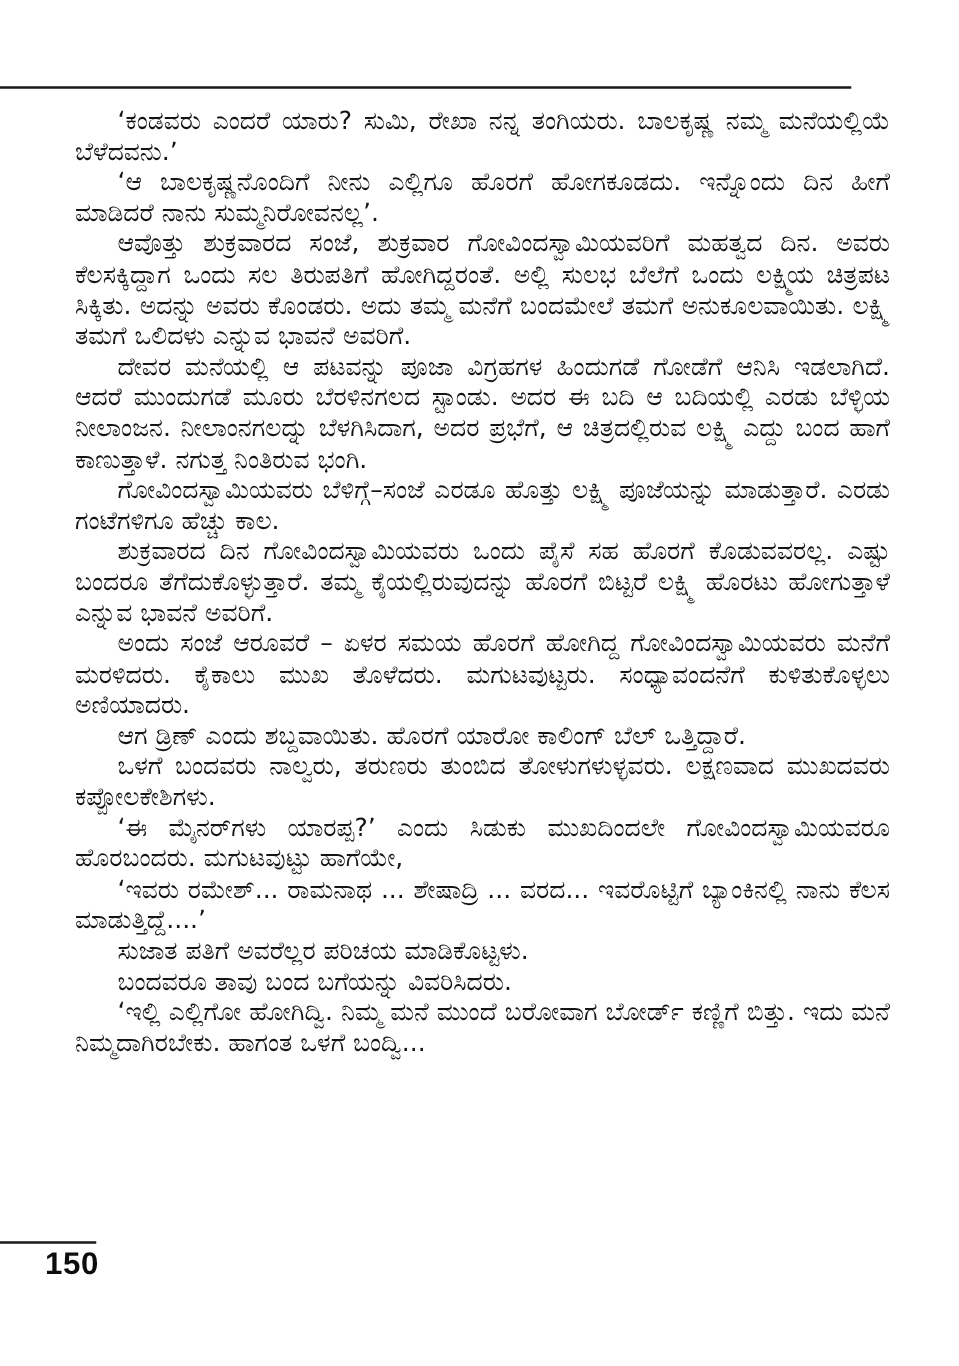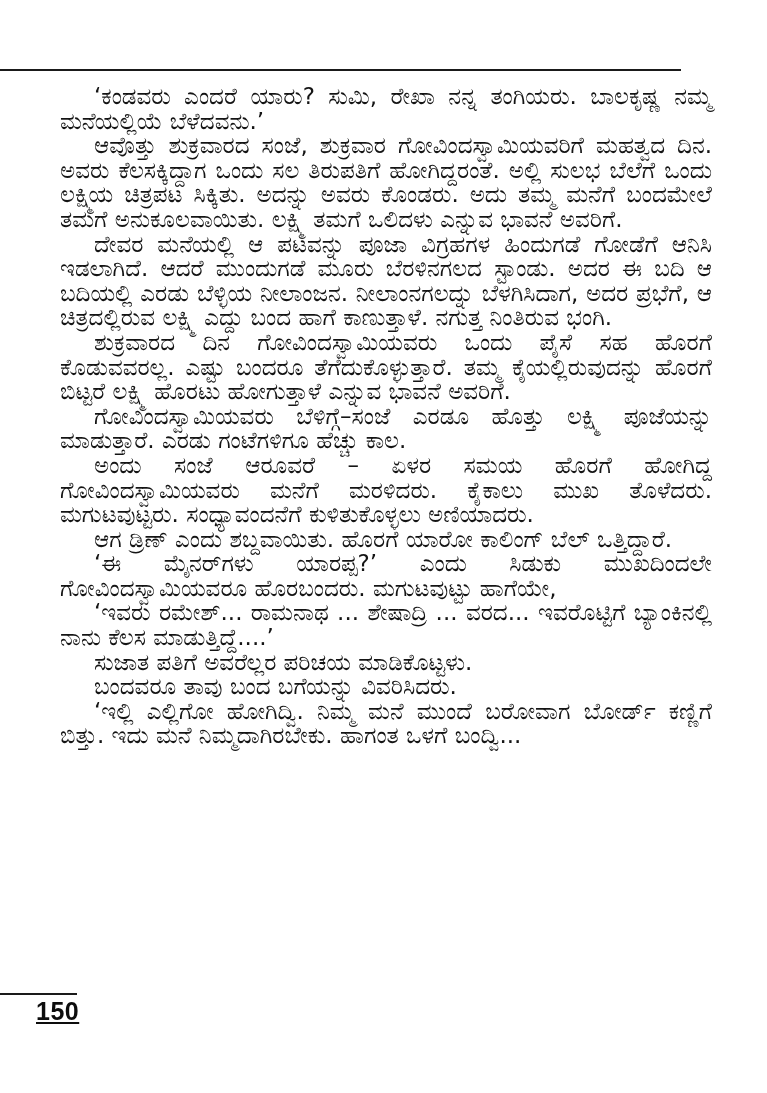--- a/index.html
+++ b/index.html
@@ -25,21 +25,21 @@
     background: #1a1a1a;
   }
   .text-block {
     position: absolute;
     left: 60px;
     top: 84px;
     width: 652px;
   }
   .para {
     margin: 0;
-    font-size: 23px;
+    font-size: 20px;
     line-height: 24.6px;
     text-align: justify;
     text-indent: 34px;
     letter-spacing: 0;
     color: #141414;
   }
   .footer-rule {
     position: absolute;
     left: 0;
     top: 993px;
@@ -49,37 +49,38 @@
   }
   .page-number {
     position: absolute;
     left: 36px;
     top: 997px;
     font-family: "Liberation Sans", sans-serif;
     font-weight: 700;
     font-size: 25px;
     color: #0d0d0d;
     letter-spacing: 0.5px;
-    text-decoration: underline;
   }
 </style>
 </head>
 <body>
 
 <div class="page">
   <div class="top-rule"></div>
 
   <main class="text-block" id="paragraph-container">
       <p class="para">‘ಕಂಡವರು ಎಂದರೆ ಯಾರು? ಸುಮಿ, ರೇಖಾ ನನ್ನ ತಂಗಿಯರು. ಬಾಲಕೃಷ್ಣ ನಮ್ಮ ಮನೆಯಲ್ಲಿಯೆ ಬೆಳೆದವನು.’</p>
+      <p class="para">‘ಆ ಬಾಲಕೃಷ್ಣನೊಂದಿಗೆ ನೀನು ಎಲ್ಲಿಗೂ ಹೊರಗೆ ಹೋಗಕೂಡದು. ಇನ್ನೊಂದು ದಿನ ಹೀಗೆ ಮಾಡಿದರೆ ನಾನು ಸುಮ್ಮನಿರೋವನಲ್ಲ’.</p>
       <p class="para">ಆವೊತ್ತು ಶುಕ್ರವಾರದ ಸಂಜೆ, ಶುಕ್ರವಾರ ಗೋವಿಂದಸ್ವಾಮಿಯವರಿಗೆ ಮಹತ್ವದ ದಿನ. ಅವರು ಕೆಲಸಕ್ಕಿದ್ದಾಗ ಒಂದು ಸಲ ತಿರುಪತಿಗೆ ಹೋಗಿದ್ದರಂತೆ. ಅಲ್ಲಿ ಸುಲಭ ಬೆಲೆಗೆ ಒಂದು ಲಕ್ಷ್ಮಿಯ ಚಿತ್ರಪಟ ಸಿಕ್ಕಿತು. ಅದನ್ನು ಅವರು ಕೊಂಡರು. ಅದು ತಮ್ಮ ಮನೆಗೆ ಬಂದಮೇಲೆ ತಮಗೆ ಅನುಕೂಲವಾಯಿತು. ಲಕ್ಷ್ಮಿ ತಮಗೆ ಒಲಿದಳು ಎನ್ನುವ ಭಾವನೆ ಅವರಿಗೆ.</p>
       <p class="para">ದೇವರ ಮನೆಯಲ್ಲಿ ಆ ಪಟವನ್ನು ಪೂಜಾ ವಿಗ್ರಹಗಳ ಹಿಂದುಗಡೆ ಗೋಡೆಗೆ ಆನಿಸಿ ಇಡಲಾಗಿದೆ. ಆದರೆ ಮುಂದುಗಡೆ ಮೂರು ಬೆರಳಿನಗಲದ ಸ್ಟಾಂಡು. ಅದರ ಈ ಬದಿ ಆ ಬದಿಯಲ್ಲಿ ಎರಡು ಬೆಳ್ಳಿಯ ನೀಲಾಂಜನ. ನೀಲಾಂನಗಲದ್ನು ಬೆಳಗಿಸಿದಾಗ, ಅದರ ಪ್ರಭೆಗೆ, ಆ ಚಿತ್ರದಲ್ಲಿರುವ ಲಕ್ಷ್ಮಿ ಎದ್ದು ಬಂದ ಹಾಗೆ ಕಾಣುತ್ತಾಳೆ. ನಗುತ್ತ ನಿಂತಿರುವ ಭಂಗಿ.</p>
+      <p class="para">ಗೋವಿಂದಸ್ವಾಮಿಯವರು ಬೆಳಿಗ್ಗೆ–ಸಂಜೆ ಎರಡೂ ಹೊತ್ತು ಲಕ್ಷ್ಮಿ ಪೂಜೆಯನ್ನು ಮಾಡುತ್ತಾರೆ. ಎರಡು ಗಂಟೆಗಳಿಗೂ ಹೆಚ್ಚು ಕಾಲ.</p>
       <p class="para">ಶುಕ್ರವಾರದ ದಿನ ಗೋವಿಂದಸ್ವಾಮಿಯವರು ಒಂದು ಪೈಸೆ ಸಹ ಹೊರಗೆ ಕೊಡುವವರಲ್ಲ. ಎಷ್ಟು ಬಂದರೂ ತೆಗೆದುಕೊಳ್ಳುತ್ತಾರೆ. ತಮ್ಮ ಕೈಯಲ್ಲಿರುವುದನ್ನು ಹೊರಗೆ ಬಿಟ್ಟರೆ ಲಕ್ಷ್ಮಿ ಹೊರಟು ಹೋಗುತ್ತಾಳೆ ಎನ್ನುವ ಭಾವನೆ ಅವರಿಗೆ.</p>
-      <p class="para">ಗೋವಿಂದಸ್ವಾಮಿಯವರು ಬೆಳಿಗ್ಗೆ–ಸಂಜೆ ಎರಡೂ ಹೊತ್ತು ಲಕ್ಷ್ಮಿ ಪೂಜೆಯನ್ನು ಮಾಡುತ್ತಾರೆ. ಎರಡು ಗಂಟೆಗಳಿಗೂ ಹೆಚ್ಚು ಕಾಲ.</p>
       <p class="para">ಅಂದು ಸಂಜೆ ಆರೂವರೆ – ಏಳರ ಸಮಯ ಹೊರಗೆ ಹೋಗಿದ್ದ ಗೋವಿಂದಸ್ವಾಮಿಯವರು ಮನೆಗೆ ಮರಳಿದರು. ಕೈಕಾಲು ಮುಖ ತೊಳೆದರು. ಮಗುಟವುಟ್ಟರು. ಸಂಧ್ಯಾವಂದನೆಗೆ ಕುಳಿತುಕೊಳ್ಳಲು ಅಣಿಯಾದರು.</p>
       <p class="para">ಆಗ ಡ್ರಿಣ್ ಎಂದು ಶಬ್ದವಾಯಿತು. ಹೊರಗೆ ಯಾರೋ ಕಾಲಿಂಗ್ ಬೆಲ್ ಒತ್ತಿದ್ದಾರೆ.</p>
+      <p class="para">ಒಳಗೆ ಬಂದವರು ನಾಲ್ವರು, ತರುಣರು ತುಂಬಿದ ತೋಳುಗಳುಳ್ಳವರು. ಲಕ್ಷಣವಾದ ಮುಖದವರು ಕಪ್ಪೋಲಕೇಶಿಗಳು.</p>
       <p class="para">‘ಈ ಮೈನರ್‌ಗಳು ಯಾರಪ್ಪ?’ ಎಂದು ಸಿಡುಕು ಮುಖದಿಂದಲೇ ಗೋವಿಂದಸ್ವಾಮಿಯವರೂ ಹೊರಬಂದರು. ಮಗುಟವುಟ್ಟು ಹಾಗೆಯೇ,</p>
       <p class="para">‘ಇವರು ರಮೇಶ್... ರಾಮನಾಥ ... ಶೇಷಾದ್ರಿ ... ವರದ... ಇವರೊಟ್ಟಿಗೆ ಬ್ಯಾಂಕಿನಲ್ಲಿ ನಾನು ಕೆಲಸ ಮಾಡುತ್ತಿದ್ದೆ....’</p>
       <p class="para">ಸುಜಾತ ಪತಿಗೆ ಅವರೆಲ್ಲರ ಪರಿಚಯ ಮಾಡಿಕೊಟ್ಟಳು.</p>
       <p class="para">ಬಂದವರೂ ತಾವು ಬಂದ ಬಗೆಯನ್ನು ವಿವರಿಸಿದರು.</p>
       <p class="para">‘ಇಲ್ಲಿ ಎಲ್ಲಿಗೋ ಹೋಗಿದ್ವಿ. ನಿಮ್ಮ ಮನೆ ಮುಂದೆ ಬರೋವಾಗ ಬೋರ್ಡ್ ಕಣ್ಣಿಗೆ ಬಿತ್ತು. ಇದು ಮನೆ ನಿಮ್ಮದಾಗಿರಬೇಕು. ಹಾಗಂತ ಒಳಗೆ ಬಂದ್ವಿ...</p>
     </main>
 
   <div class="footer-rule"></div>
   <div class="page-number">150</div>
 </div>

